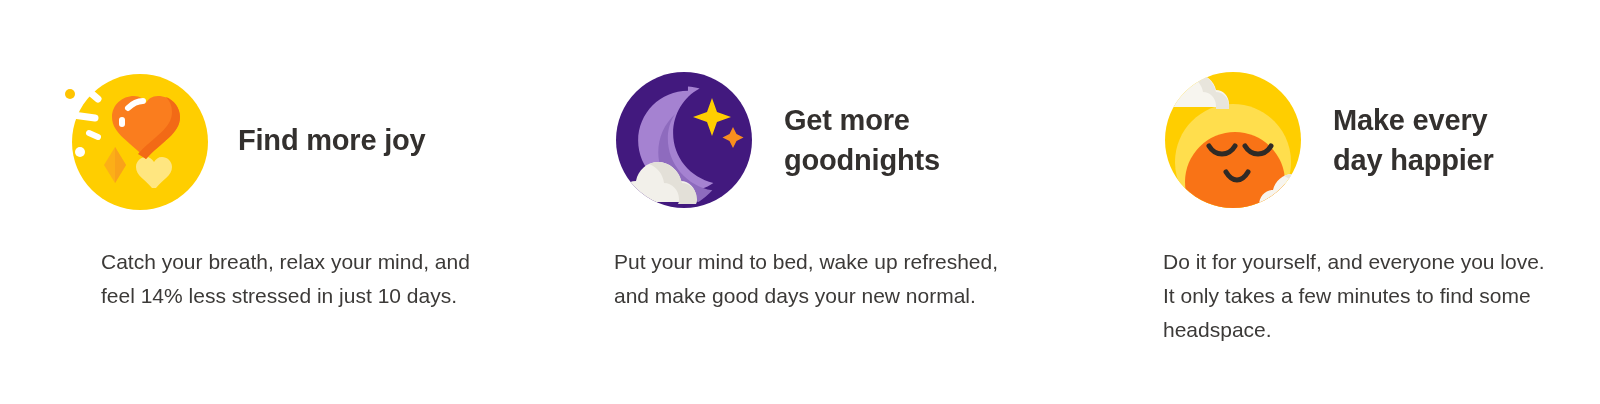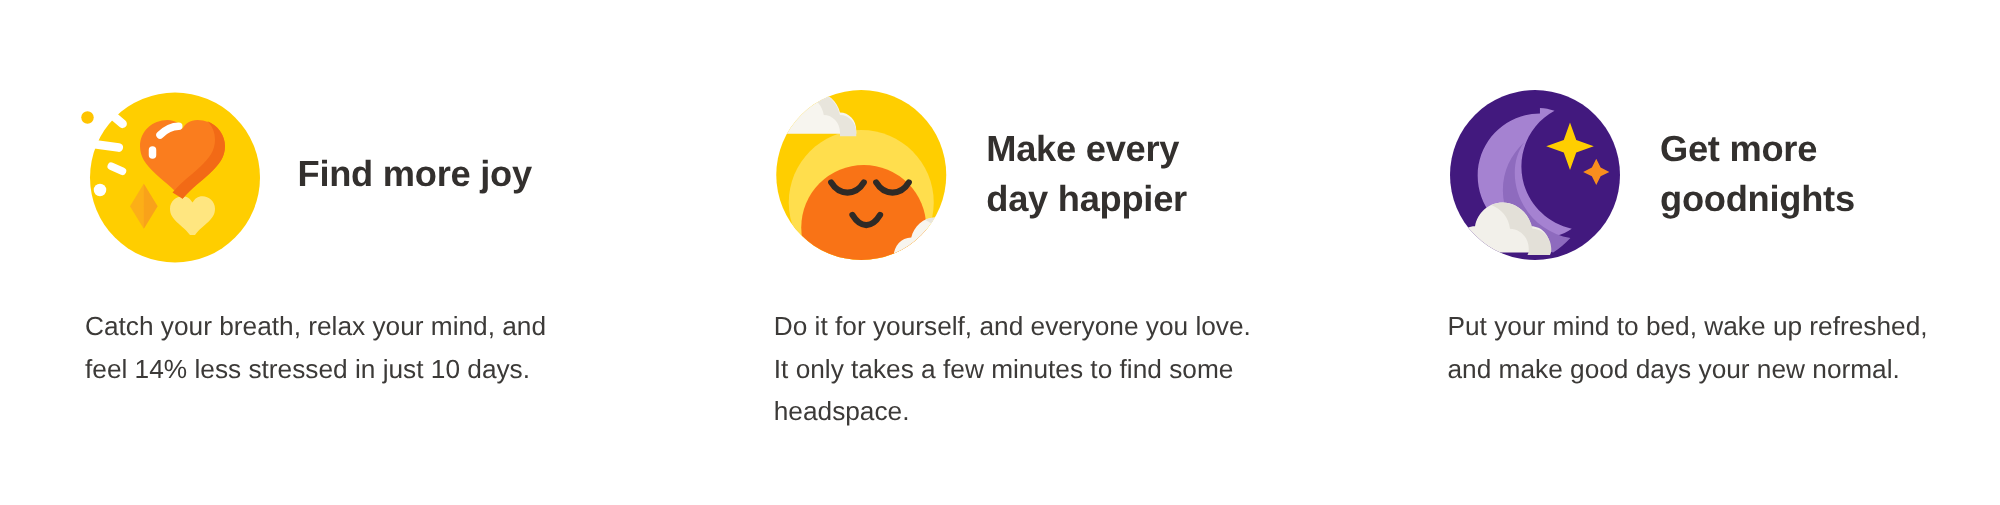--- a/index.html
+++ b/index.html
@@ -68,21 +68,21 @@
 
   .benefit-body {
     margin: 0;
     padding-top: 35px;
     font-size: 21px;
     line-height: 1.62;
     font-weight: normal;
     color: #3C3A38;
     max-width: 460px;
   }
-  .col-1 .benefit-body { max-width: 455px; }
+  .col-1 .benefit-body { max-width: 455px; margin-left: 33px; }
   .col-2 .benefit-body { max-width: 470px; }
   .col-3 .benefit-body { max-width: 395px; }
 </style>
 </head>
 <body>
 
 <div class="benefits-section">
 
   <div class="benefit-column col-1">
     <div class="benefit-head">
@@ -101,20 +101,45 @@
           <path d="M21 63 l9 4" stroke="#FFFFFF" stroke-width="6" stroke-linecap="round" fill="none"></path>
           <circle cx="2" cy="24" r="5" fill="#FFC400"></circle>
           <circle cx="12" cy="82" r="5" fill="#FFFFFF"></circle>
         </svg>
       </div>
       <h3 class="benefit-title">Find more joy</h3>
     </div>
     <p class="benefit-body">Catch your breath, relax your mind, and feel 14% less stressed in just 10 days.</p>
   </div>
 
+  <div class="benefit-column col-2">
+    <div class="benefit-head">
+      <div class="benefit-icon">
+        <svg viewBox="0 0 140 140" xmlns="http://www.w3.org/2000/svg" aria-hidden="true">
+          <defs>
+            <clipPath id="moonCircleClip">
+              <circle cx="70" cy="70" r="68"></circle>
+            </clipPath>
+          </defs>
+          <circle cx="70" cy="70" r="68" fill="#42197E"></circle>
+          <g clip-path="url(#moonCircleClip)">
+            <path d="M70 18 c-26 0 -47 21 -47 47 c0 26 21 47 47 47 c9 0 17 -2 24 -7 c-22 -5 -38 -24 -38 -47 c0 -18 10 -34 25 -42 c-4 -1 -7 -2 -11 -2 z" fill="#A582D1" transform="translate(4,8) scale(1.06) translate(-4,-6)"></path>
+            <path d="M58 40 c-10 9 -16 22 -16 36 c0 23 16 42 38 47 c5 -3 9 -7 13 -11 c-24 -4 -42 -25 -42 -49 c0 -8 2 -16 7 -23 z" fill="#8E6BBE" transform="translate(4,8) scale(1.06) translate(-4,-6)"></path>
+            <path d="M98 28 l5 14 l14 5 l-14 5 l-5 14 l-5 -14 l-14 -5 l14 -5 z" fill="#FFCE00"></path>
+            <path d="M119 57 l3.5 7 l7 3.5 l-7 3.5 l-3.5 7 l-3.5 -7 l-7 -3.5 l7 -3.5 z" fill="#F98E1E"></path>
+            <path d="M6 128 c0 -10 7 -17 16 -17 c2 -11 11 -19 22 -19 c11 0 21 8 23 19 c8 0 15 7 15 16 c0 2 0 3 -1 5 l-76 0 c0 -1 1 -2 1 -4 z" fill="#F2F0EA"></path>
+            <path d="M44 92 c-3 0 -6 1 -9 2 c8 3 14 10 15 19 c8 0 15 7 15 16 c0 2 0 3 -1 5 l18 0 c1 -2 1 -3 1 -5 c0 -9 -7 -16 -15 -16 c-2 -11 -12 -21 -24 -21 z" fill="#E3E0D8"></path>
+          </g>
+        </svg>
+      </div>
+      <h3 class="benefit-title">Get more goodnights</h3>
+    </div>
+    <p class="benefit-body">Put your mind to bed, wake up refreshed, and make good days your new normal.</p>
+  </div>
+
   <div class="benefit-column col-3">
     <div class="benefit-head">
       <div class="benefit-icon">
         <svg viewBox="0 0 140 140" xmlns="http://www.w3.org/2000/svg" aria-hidden="true">
           <defs>
             <clipPath id="sunCircleClip">
               <circle cx="70" cy="70" r="68"></circle>
             </clipPath>
           </defs>
           <circle cx="70" cy="70" r="68" fill="#FFCE00"></circle>
@@ -129,38 +154,13 @@
             <path d="M96 135 c0 -8 6 -15 14 -15 c2 -9 10 -16 19 -16 c10 0 18 7 20 16 c8 0 14 7 14 15 c0 2 0 3 -1 5 l-66 0 c0 -2 0 -3 0 -5 z" fill="#F7F5EF"></path>
             <path d="M129 104 c-3 0 -6 1 -8 2 c7 3 13 9 14 16 c8 0 14 7 14 15 c0 2 0 3 -1 5 l14 0 c0 -2 0 -3 0 -5 c0 -8 -6 -15 -14 -15 c-2 -10 -10 -18 -19 -18 z" fill="#E8E5DC"></path>
           </g>
         </svg>
       </div>
       <h3 class="benefit-title">Make every day happier</h3>
     </div>
     <p class="benefit-body">Do it for yourself, and everyone you love. It only takes a few minutes to find some headspace.</p>
   </div>
 
-  <div class="benefit-column col-2">
-    <div class="benefit-head">
-      <div class="benefit-icon">
-        <svg viewBox="0 0 140 140" xmlns="http://www.w3.org/2000/svg" aria-hidden="true">
-          <defs>
-            <clipPath id="moonCircleClip">
-              <circle cx="70" cy="70" r="68"></circle>
-            </clipPath>
-          </defs>
-          <circle cx="70" cy="70" r="68" fill="#42197E"></circle>
-          <g clip-path="url(#moonCircleClip)">
-            <path d="M70 18 c-26 0 -47 21 -47 47 c0 26 21 47 47 47 c9 0 17 -2 24 -7 c-22 -5 -38 -24 -38 -47 c0 -18 10 -34 25 -42 c-4 -1 -7 -2 -11 -2 z" fill="#A582D1" transform="translate(4,8) scale(1.06) translate(-4,-6)"></path>
-            <path d="M58 40 c-10 9 -16 22 -16 36 c0 23 16 42 38 47 c5 -3 9 -7 13 -11 c-24 -4 -42 -25 -42 -49 c0 -8 2 -16 7 -23 z" fill="#8E6BBE" transform="translate(4,8) scale(1.06) translate(-4,-6)"></path>
-            <path d="M98 28 l5 14 l14 5 l-14 5 l-5 14 l-5 -14 l-14 -5 l14 -5 z" fill="#FFCE00"></path>
-            <path d="M119 57 l3.5 7 l7 3.5 l-7 3.5 l-3.5 7 l-3.5 -7 l-7 -3.5 l7 -3.5 z" fill="#F98E1E"></path>
-            <path d="M6 128 c0 -10 7 -17 16 -17 c2 -11 11 -19 22 -19 c11 0 21 8 23 19 c8 0 15 7 15 16 c0 2 0 3 -1 5 l-76 0 c0 -1 1 -2 1 -4 z" fill="#F2F0EA"></path>
-            <path d="M44 92 c-3 0 -6 1 -9 2 c8 3 14 10 15 19 c8 0 15 7 15 16 c0 2 0 3 -1 5 l18 0 c1 -2 1 -3 1 -5 c0 -9 -7 -16 -15 -16 c-2 -11 -12 -21 -24 -21 z" fill="#E3E0D8"></path>
-          </g>
-        </svg>
-      </div>
-      <h3 class="benefit-title">Get more goodnights</h3>
-    </div>
-    <p class="benefit-body">Put your mind to bed, wake up refreshed, and make good days your new normal.</p>
-  </div>
-
 </div>
 
 </body></html>

